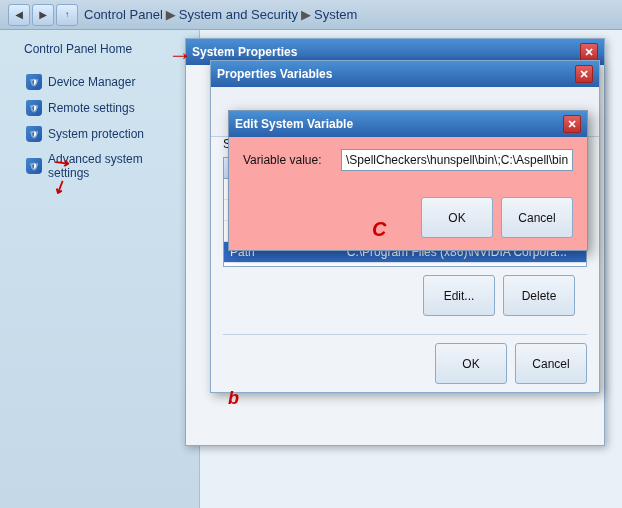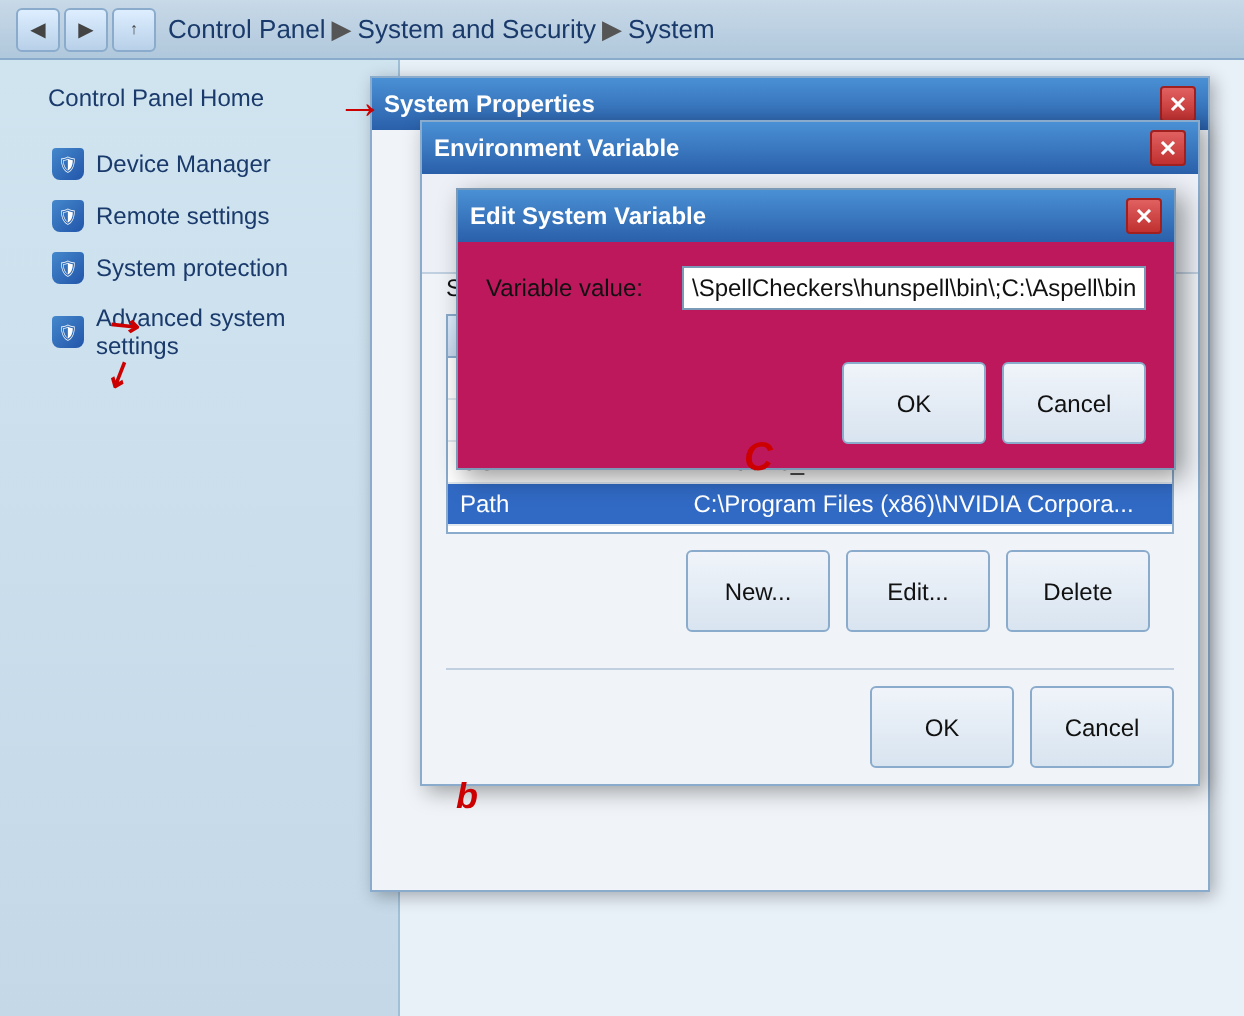--- a/index.html
+++ b/index.html
@@ -129,24 +129,24 @@
       left: 210px;
       width: 390px;
       background: #f0f4f8;
       border: 1px solid #8aabcc;
       box-shadow: 3px 3px 10px rgba(0,0,0,0.35);
     }
 
     
     .edit-var-dialog {
       position: absolute;
-      top: 94px;
+      top: 110px;
       left: 228px;
       width: 360px;
-      background: #be185d;
+      background: #fca5a5;
       border: 1px solid #7a9ab8;
       box-shadow: 4px 4px 12px rgba(0,0,0,0.4);
     }
     .edit-var-dialog .dialog-title-bar {
       background: linear-gradient(to bottom, #4a90d4, #2a60aa);
     }
 
     .dialog-body {
       padding: 12px 14px;
     }
@@ -294,21 +294,21 @@
 <div class="sys-props-dialog">
   <div class="dialog-title-bar">
     <span>System Properties</span>
     <div class="dialog-close-btn">✕</div>
   </div>
   <div style="height: 380px; background: #f0f4f8;"></div>
 </div>
 
 <div class="env-vars-dialog">
   <div class="dialog-title-bar">
-    <span>Environment Variable</span>
+    <span>Properties Variables</span>
     <div class="dialog-close-btn">✕</div>
   </div>
   <div style="height: 50px; background: #edf1f7; border-bottom: 1px solid #c0d0e0;"></div>
 
   <div class="sys-vars-section">
     <div class="section-label">System variables</div>
     <div class="vars-table-container">
       <table class="vars-table">
         <thead>
           <tr>
@@ -330,21 +330,20 @@
               <td>Windows_NT</td>
             </tr>
             <tr class="selected">
               <td>Path</td>
               <td>C:\Program Files (x86)\NVIDIA Corpora...</td>
             </tr>
           </tbody>
       </table>
     </div>
     <div class="bottom-buttons">
-      <button class="win-button">New...</button>
       <button class="win-button">Edit...</button>
       <button class="win-button">Delete</button>
     </div>
   </div>
 
   <div style="height: 1px; background: #c0d0e0; margin: 0 12px;"></div>
   <div class="bottom-buttons">
     <button class="win-button">OK</button>
     <button class="win-button">Cancel</button>
   </div>

